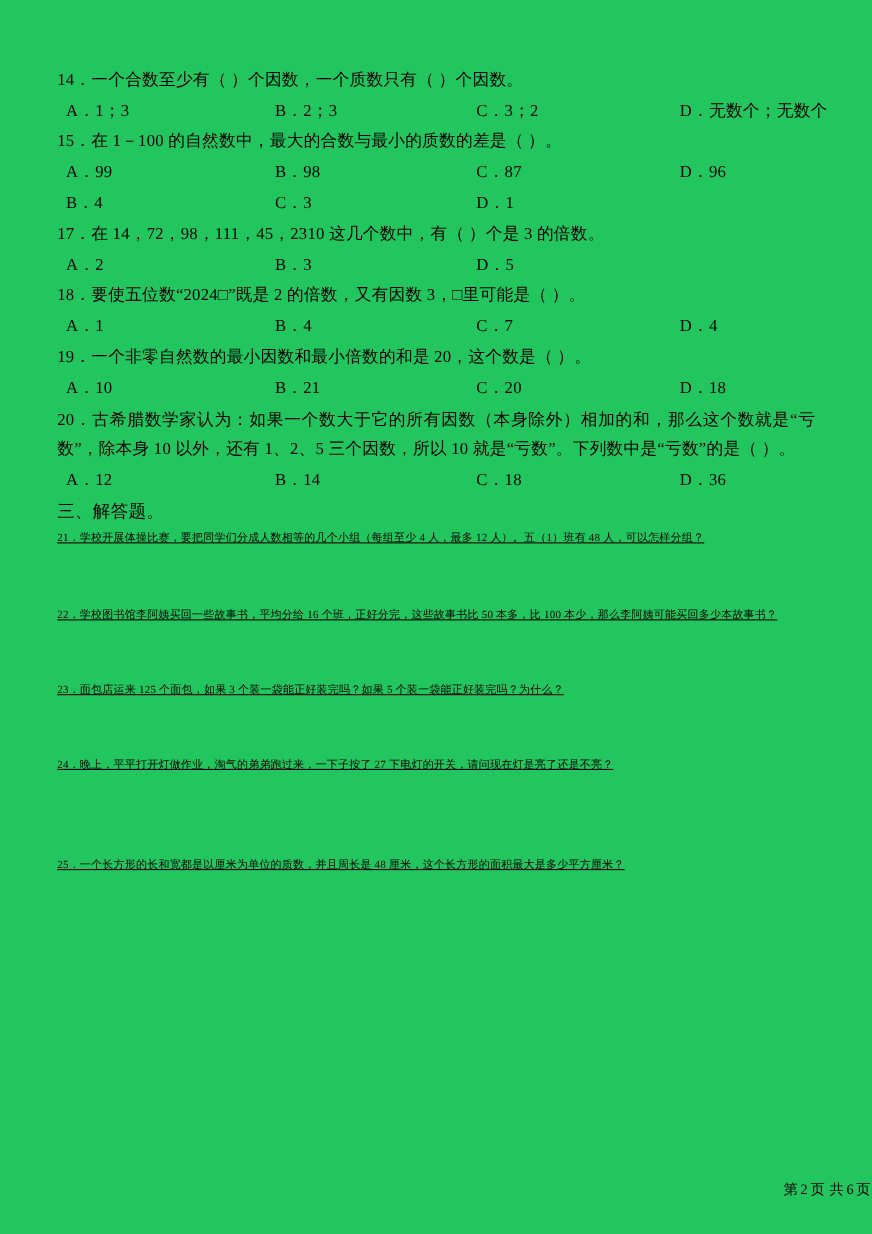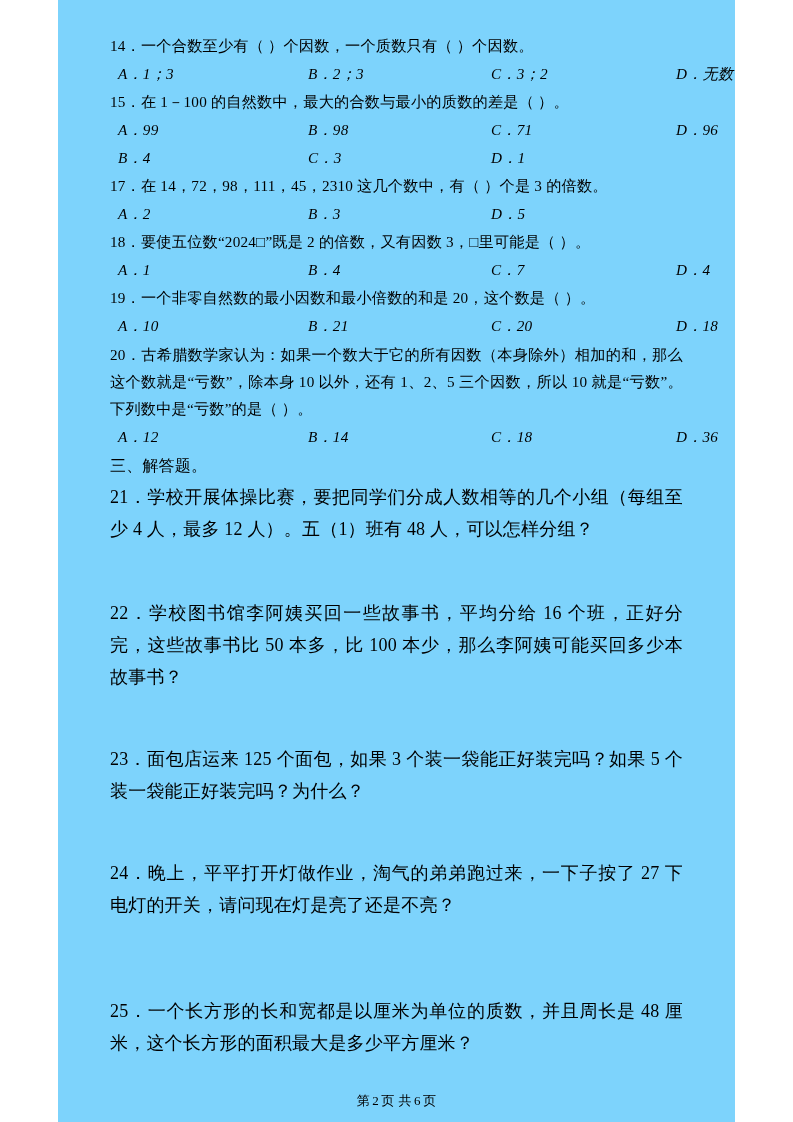--- a/index.html
+++ b/index.html
@@ -6,74 +6,74 @@
     margin: 0;
     padding: 0;
     background: #ffffff;
   }
   body {
     font-family: "Liberation Serif", "DejaVu Serif", serif;
     color: #000000;
   }
   .page {
     position: relative;
-    width: 677px;
+    width: 793px;
     height: 1122px;
     margin: 0 auto;
-    background: #7dd3fc;
+    background: #22c55e;
     box-sizing: border-box;
-    padding: 32px 52px 0 52px;
+    padding: 59px 52px 0 52px;
     overflow: hidden;
   }
   .q {
     font-size: 15.2px;
     line-height: 1.78;
     margin: 0 0 1px 0;
     text-align: justify;
     letter-spacing: 0.2px;
   }
   .opts {
     display: flex;
     font-size: 15.2px;
     line-height: 1.78;
     margin: 0 0 1px 0;
     padding-left: 8px;
     letter-spacing: 0.2px;
   }
   .opts .op {
     flex: 0 0 auto;
-    font-style: italic;
   }
   .opts .op:nth-child(1) { width: 190px; }
   .opts .op:nth-child(2) { width: 183px; }
   .opts .op:nth-child(3) { width: 185px; }
   .opts .op:nth-child(4) { width: auto; }
 
   .section-head {
     font-size: 16px;
     line-height: 1.78;
     margin: 2px 0 1px 0;
     letter-spacing: 0.2px;
   }
   .answer-q {
-    font-size: 18px;
+    font-size: 10px;
     line-height: 1.78;
     text-align: justify;
     letter-spacing: 0.2px;
+    text-decoration: underline;
   }
   .gap-1 { height: 52px; }
   .gap-2 { height: 50px; }
   .gap-3 { height: 50px; }
   .gap-4 { height: 74px; }
   .footer {
     position: absolute;
     left: 0;
     right: 0;
-    bottom: 12px;
-    text-align: center;
+    bottom: 32px;
+    text-align: right;
     font-size: 13px;
     color: #000;
     letter-spacing: 0.5px;
   }
   .footer span { margin: 0 1px; }
 </style>
 </head>
 <body>
 
 <div class="page">
@@ -87,21 +87,21 @@
     <span class="op">C．3；2</span>
     <span class="op">D．无数个；无数个</span>
   </div>
 
   <div class="q">
     <span>15．</span><span>在 1－100 的自然数中，最大的合数与最小的质数的差是（               ）。</span>
   </div>
   <div class="opts">
     <span class="op">A．99</span>
     <span class="op">B．98</span>
-    <span class="op">C．71</span>
+    <span class="op">C．87</span>
     <span class="op">D．96</span>
   </div>
 
   <div class="opts">
     <span class="op">B．4</span>
     <span class="op">C．3</span>
     <span class="op">D．1</span>
   </div>
 
   <div class="q">

